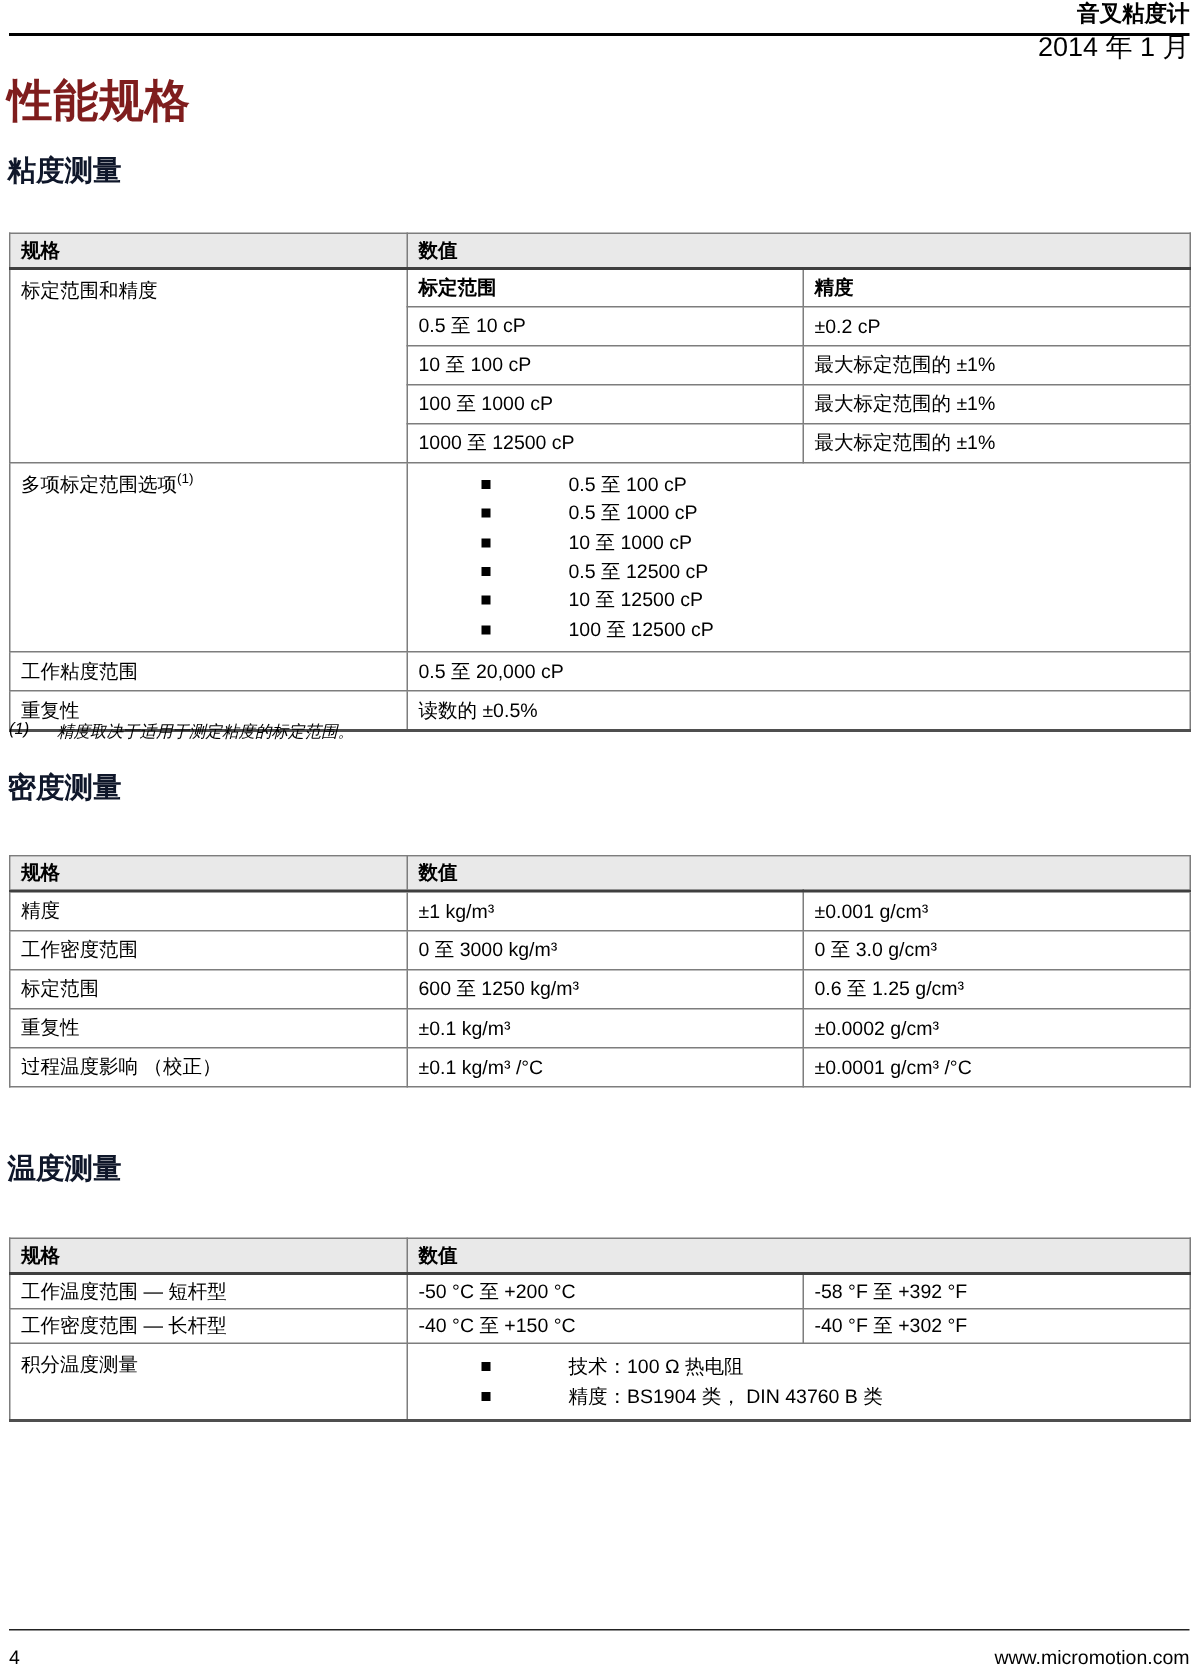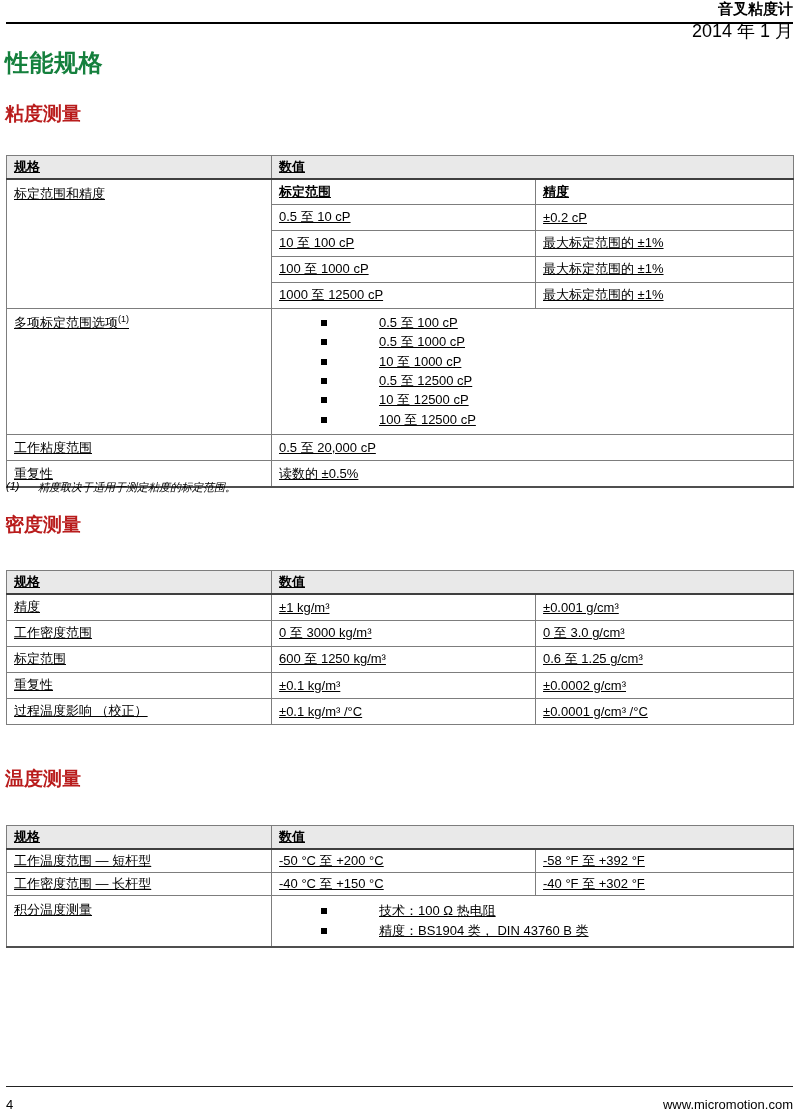--- a/index.html
+++ b/index.html
@@ -14,33 +14,33 @@
     border-bottom:2px solid #000;box-sizing:border-box;
     display:flex;justify-content:space-between;align-items:flex-end;
     padding-bottom:3px;
     flex-direction:column;
   }
   .doc-title{font-size:15px;font-weight:bold;}
   .doc-date{font-size:18px;}
   
   .page-title{
     position:absolute;left:5px;top:47px;
-    font-size:24px;font-weight:bold;color:#15803d;letter-spacing:.5px;
+    font-size:30px;font-weight:bold;color:#7f1d1d;letter-spacing:.5px;
   }
   .section-title{
     position:absolute;left:5px;
-    font-size:19px;font-weight:bold;color:#b91c1c;
+    font-size:19px;font-weight:bold;color:#0f172a;
   }
   #sec-visc{top:101px}
   #sec-dens{top:512px}
   #sec-temp{top:766px}
   
   table{
     border-collapse:collapse;table-layout:fixed;width:787px;
-    position:absolute;left:6px;text-decoration:underline;
+    position:absolute;left:6px;
   }
   #t1{top:155px}
   #t2{top:570px}
   #t3{top:825px}
   th,td{
     border:1px solid #7d7d7d;font-size:13px;padding:2px 7px;
     text-align:left;vertical-align:middle;box-sizing:border-box;
     overflow:hidden;white-space:nowrap;
   }
   th{

